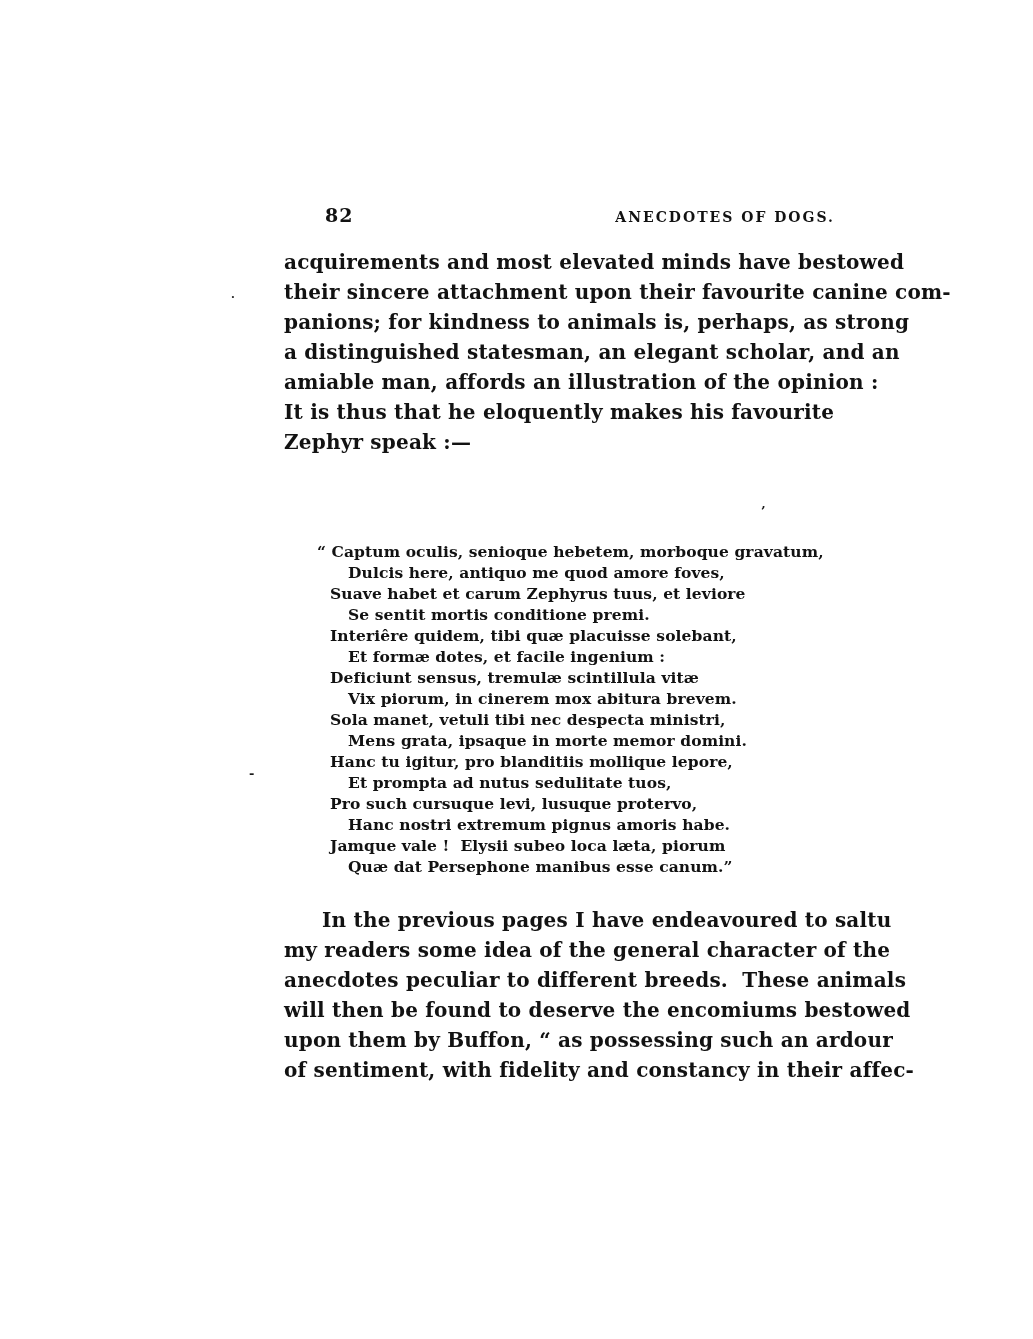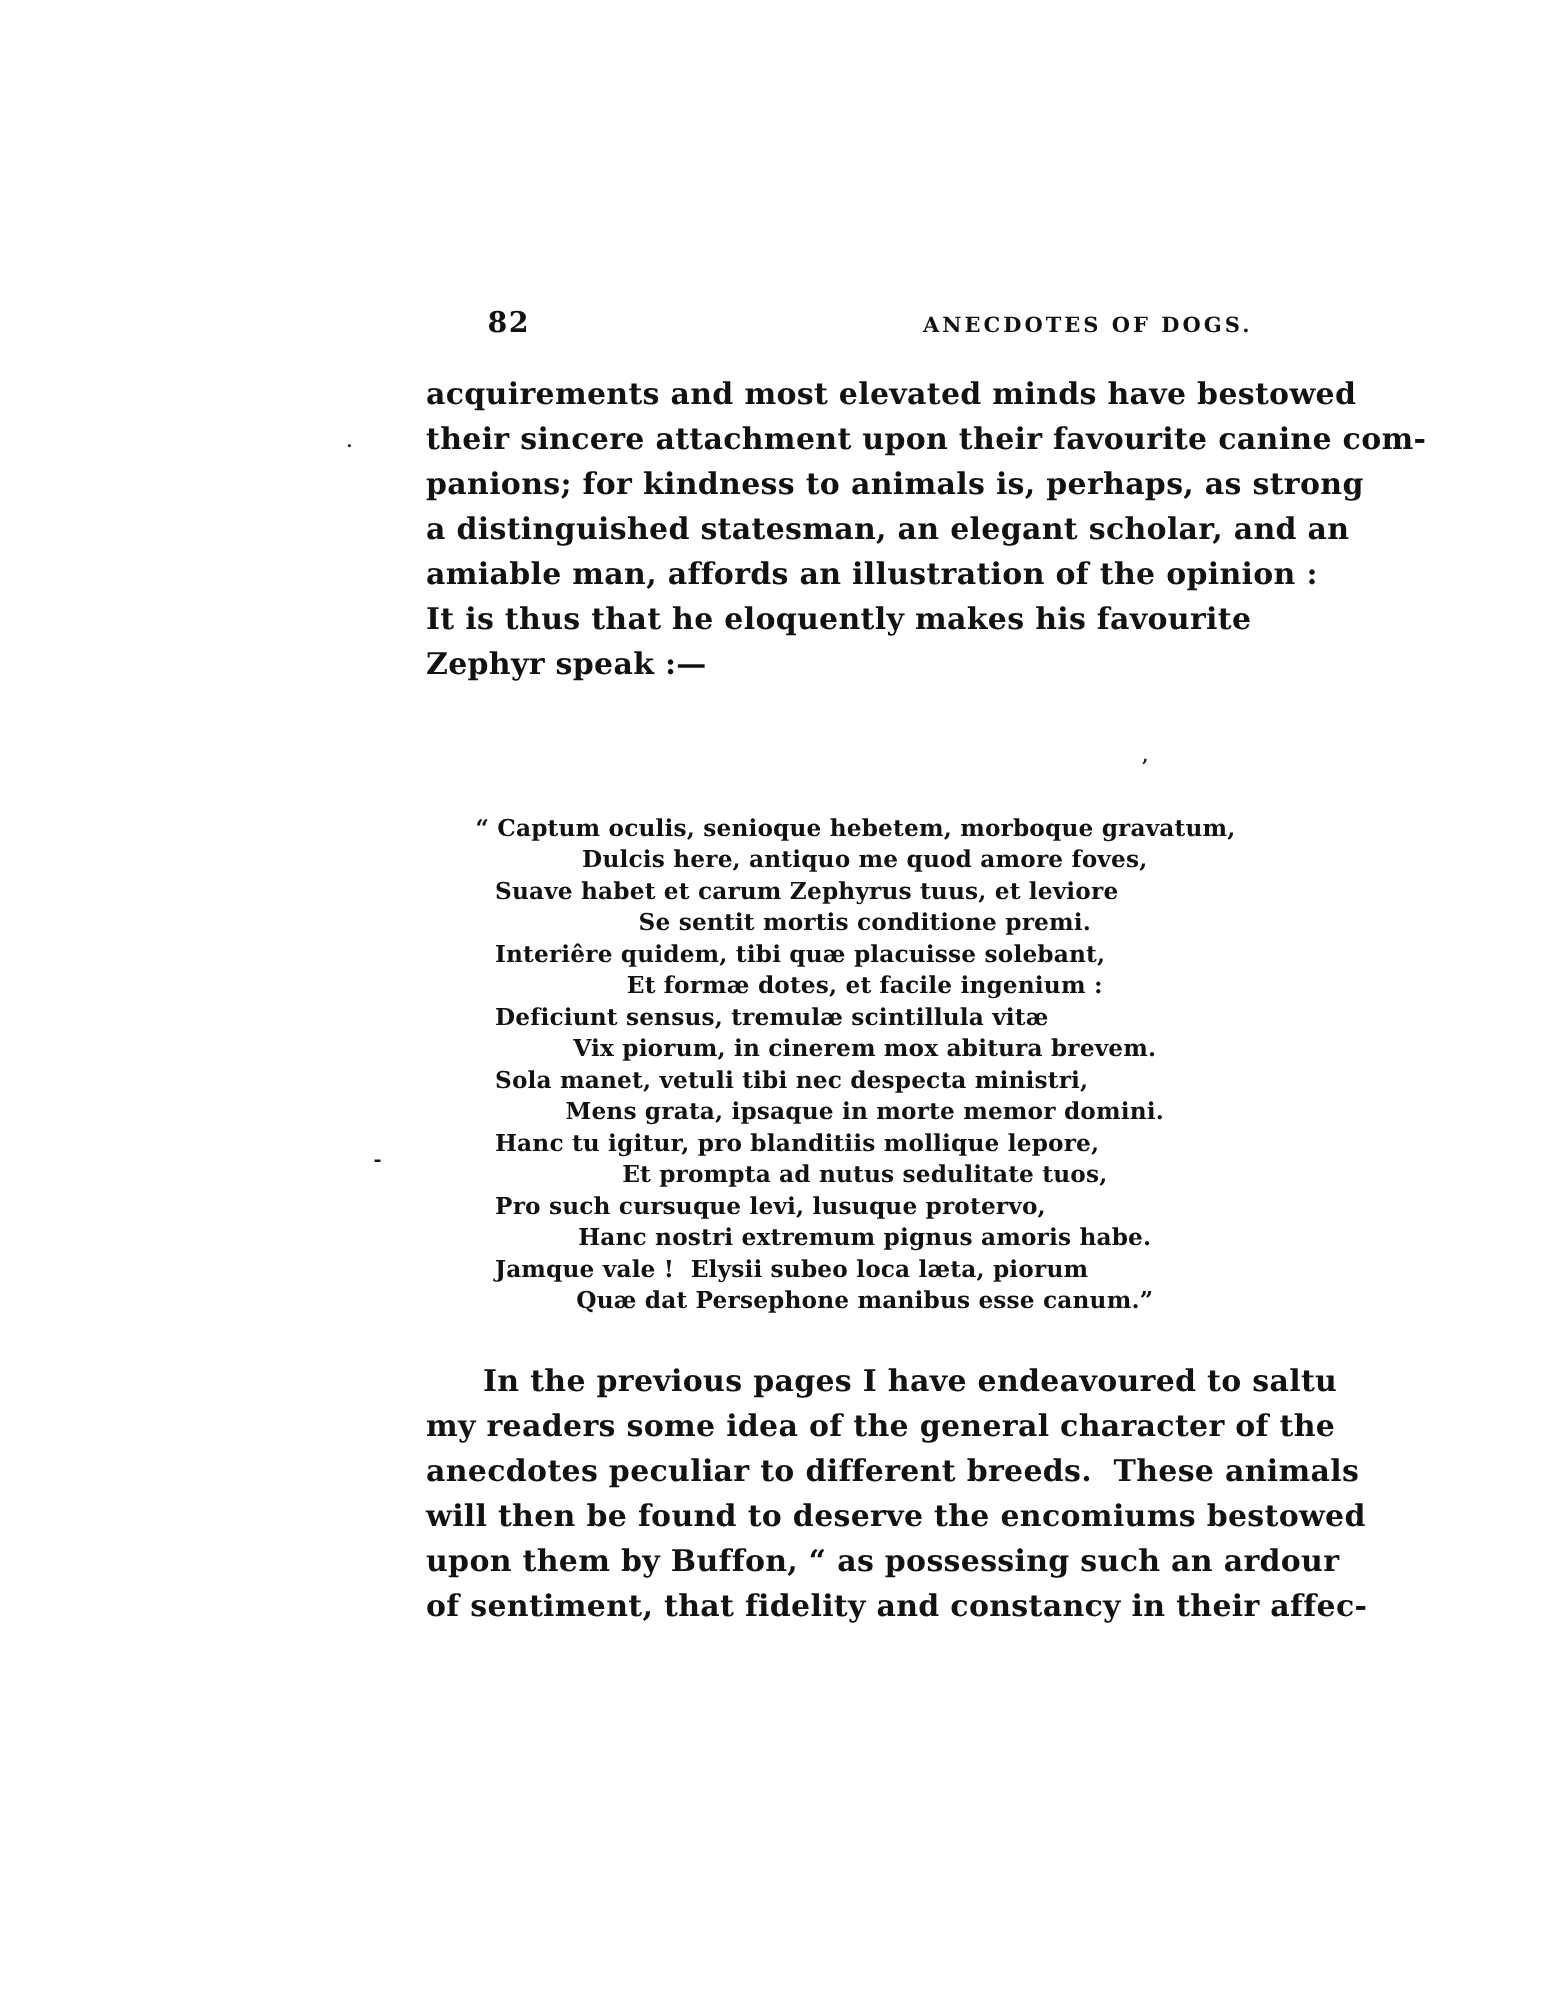--- a/index.html
+++ b/index.html
@@ -67,21 +67,21 @@
     left: 330px;
     width: 475px;
     font-size: 15.5px;
     letter-spacing: 0.1px;
   }
   .vline {
     line-height: 21px;
     height: 21px;
     white-space: nowrap;
   }
-  .vline.indent { margin-left: 18px; text-align: center; }
+  .vline.indent { margin-left: 18px; }
   .poem .vline:first-child { text-indent: -13px; }
   
   .speck {
     position: absolute;
     font-size: 13px;
     color: #1a1a1a;
   }
   .speck1 { left: 761px; top: 504px; }
   .speck2 { left: 231px; top: 288px; font-size: 11px; }
   .speck3 { left: 249px; top: 766px; }
@@ -124,20 +124,20 @@
       <div class="vline">Jamque vale !&nbsp; Elysii subeo loca læta, piorum</div>
       <div class="vline indent">Quæ dat Persephone manibus esse canum.”</div>
     </div>
 
   <div class="para para2">
       <div class="pline">In the previous pages I have endeavoured to saltu</div>
       <div class="pline">my readers some idea of the general character of the</div>
       <div class="pline">anecdotes peculiar to different breeds.&nbsp; These animals</div>
       <div class="pline">will then be found to deserve the encomiums bestowed</div>
       <div class="pline">upon them by Buffon, “ as possessing such an ardour</div>
-      <div class="pline">of sentiment, that fidelity and constancy in their affec-</div>
+      <div class="pline">of sentiment, with fidelity and constancy in their affec-</div>
     </div>
 
   <span class="speck speck1">’</span>
   <span class="speck speck2">.</span>
   <span class="speck speck3">-</span>
 
 </div>
 
 </body></html>

